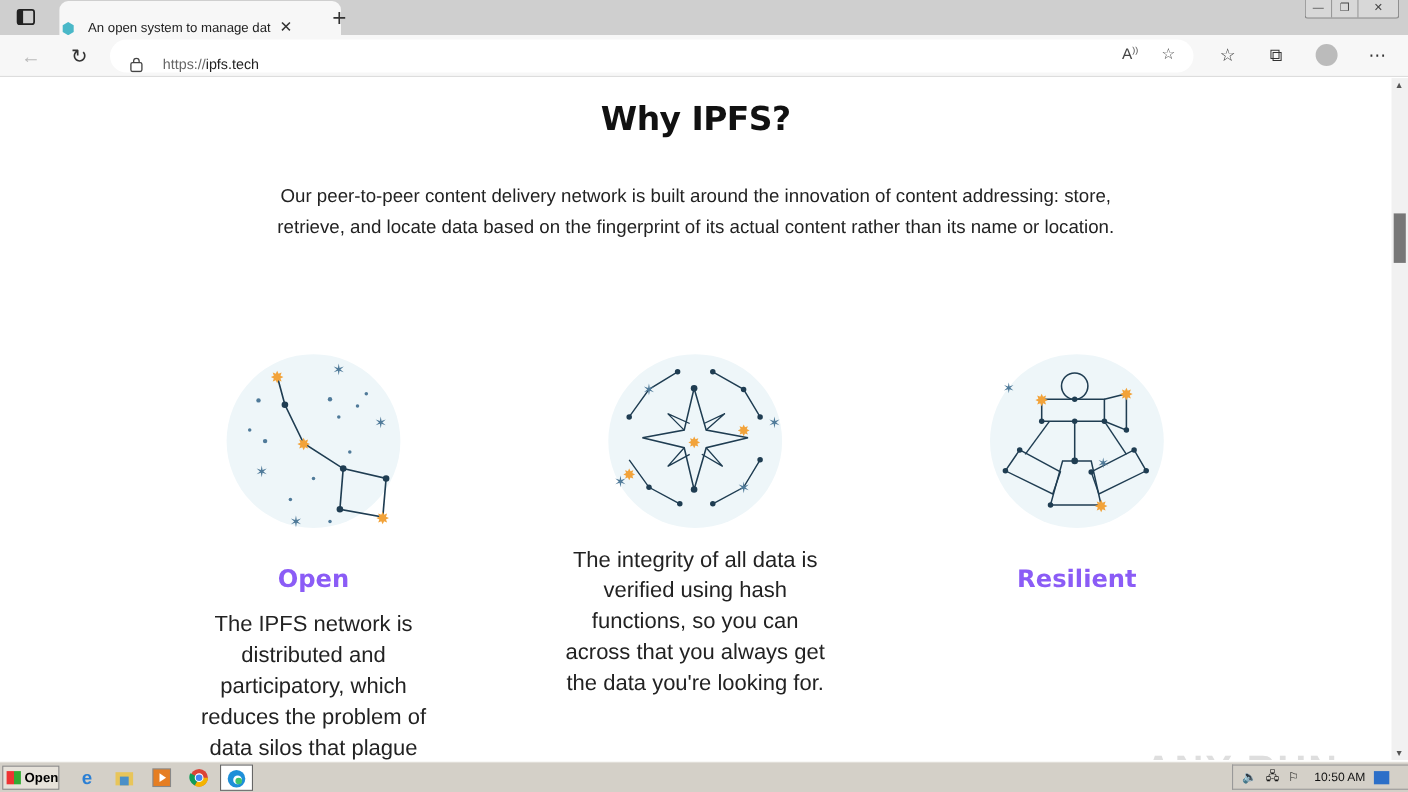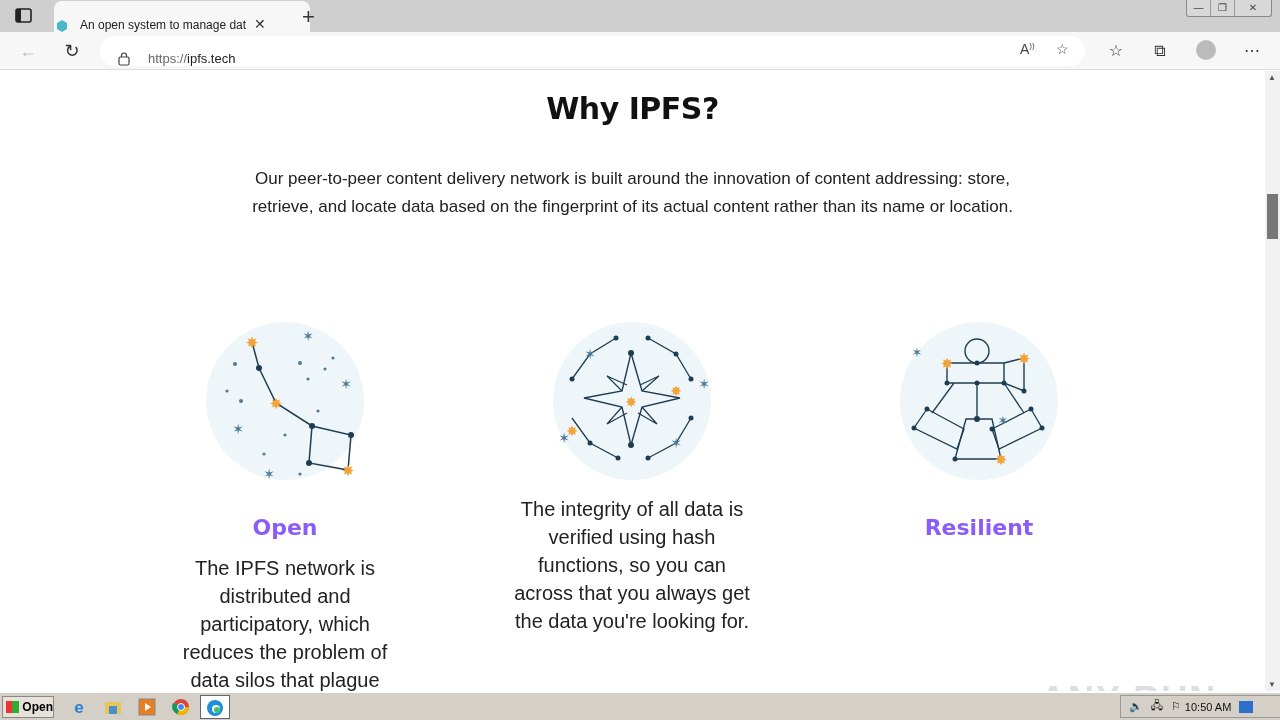--- a/index.html
+++ b/index.html
@@ -238,16 +238,16 @@
     </svg>
   <div style="position:absolute;left:200px;top:2px;width:30px;height:24px;background:#fff;border:1px solid #666"><svg style="margin:2px 4px" width="20" height="20" viewBox="0 0 20 20">
         <circle cx="10" cy="10" r="8" fill="#1e8fd8"></circle>
         <circle cx="11" cy="11" r="4" fill="#fff"></circle>
         <circle cx="12" cy="12" r="3" fill="#3fc36c"></circle>
       </svg></div>
   <div class="tray">
     <span>🔈</span>
     <span>🖧</span>
     <span>⚐</span>
-    <span style="margin-left:4px">10:50 AM</span>
+    <span style="margin-left:14px">10:50 AM</span>
     <span style="width:14px;height:12px;background:#2c6fc8;margin-left:8px"></span>
   </div>
 </div>
 
 </body></html>

